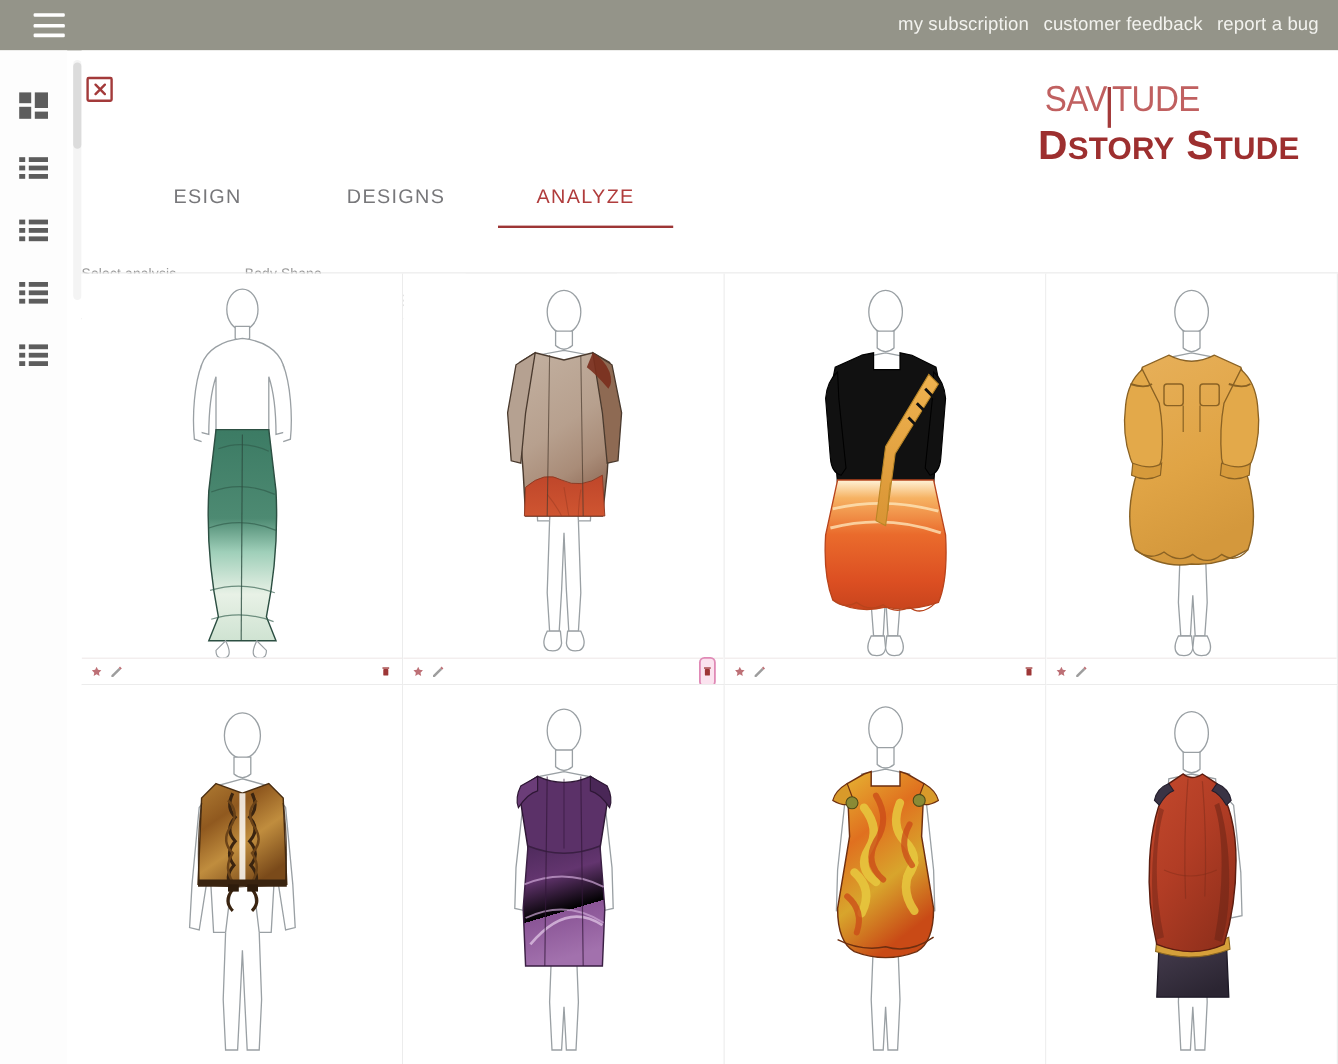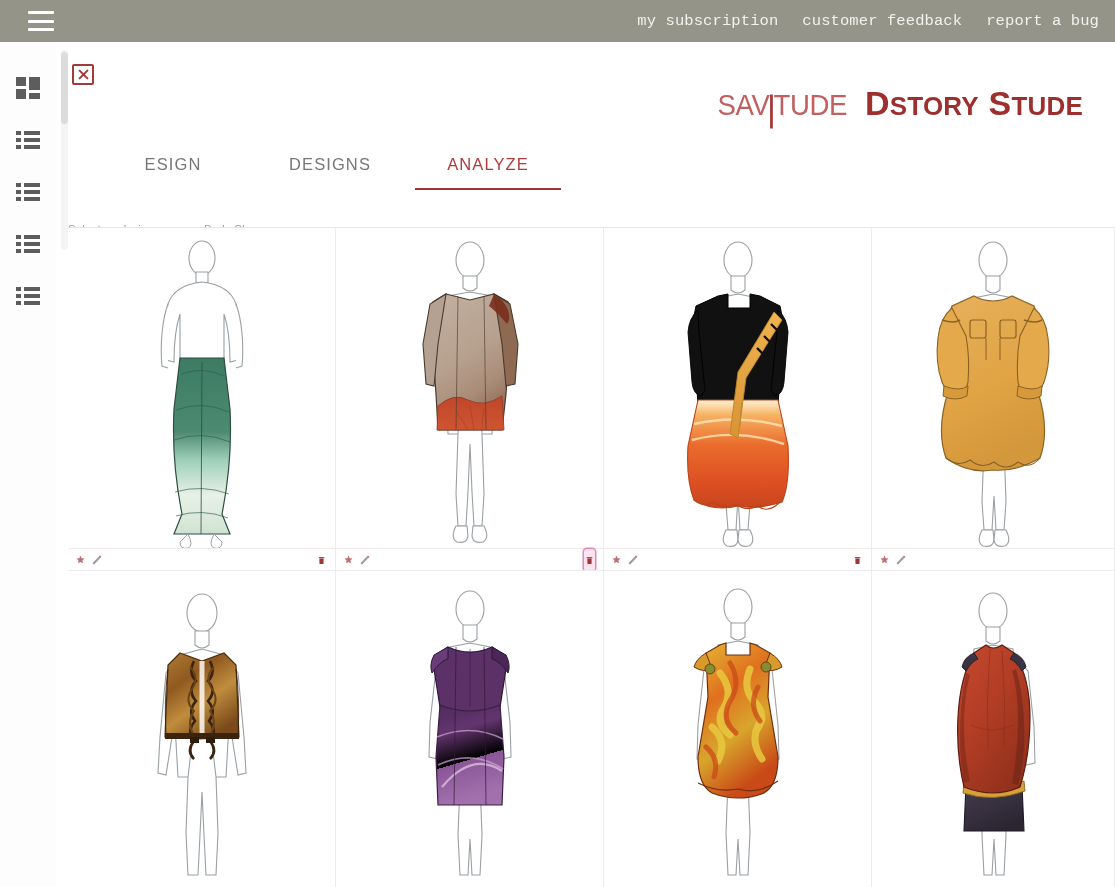--- a/index.html
+++ b/index.html
@@ -22,21 +22,21 @@
     display: flex; align-items: center;
   }
   .hamburger {
     width: 26px; height: 20px; margin-left: 28px;
     display: flex; flex-direction: column; justify-content: space-between;
     cursor: pointer;
   }
   .hamburger span { display: block; height: 3px; background: #ffffff; border-radius: 1px; width: 100%; }
   .topbar-links {
     margin-left: auto; margin-right: 16px;
-    display: flex; align-items: center; gap: 24px; font-family: Liberation Mono, monospace;
+    display: flex; align-items: center; gap: 12px;
   }
   .topbar-link {
     color: #f2f2ee; font-size: 15.5px; letter-spacing: .1px;
     text-decoration: none; cursor: pointer; white-space: nowrap;
   }
 
   
   .rail {
     position: absolute; left: 0; top: 42px; width: 56px; height: 845px;
     background: #fdfdfd;
@@ -76,21 +76,21 @@
   .close-chip {
     position: absolute; left: 4px; top: 22px;
     width: 22px; height: 21px; border: 2px solid #a33a3a; border-radius: 2px;
     background: #fff; display: flex; align-items: center; justify-content: center;
     cursor: pointer;
   }
   .close-chip svg { display:block; }
 
   .brand {
     position: absolute; right: 32px; top: 62px; transform: translateY(-50%);
-    display: flex; align-items: baseline; white-space: nowrap; user-select: none;
+    display: flex; align-items: baseline; white-space: nowrap; user-select: none; flex-direction: column;
   }
   .brand .savitude {
     font-family: "Liberation Sans", sans-serif;
     font-size: 30px; font-weight: 400; color: #c06060;
     letter-spacing: -0.5px; position: relative; transform: scaleX(.92);
   }
   .brand .savitude .bar-i {
     display: inline-block; width: 2.5px; height: 34px; background: #a33a3a;
     vertical-align: -10px; margin: 0 1px; position: relative; top: 4px;
   }

